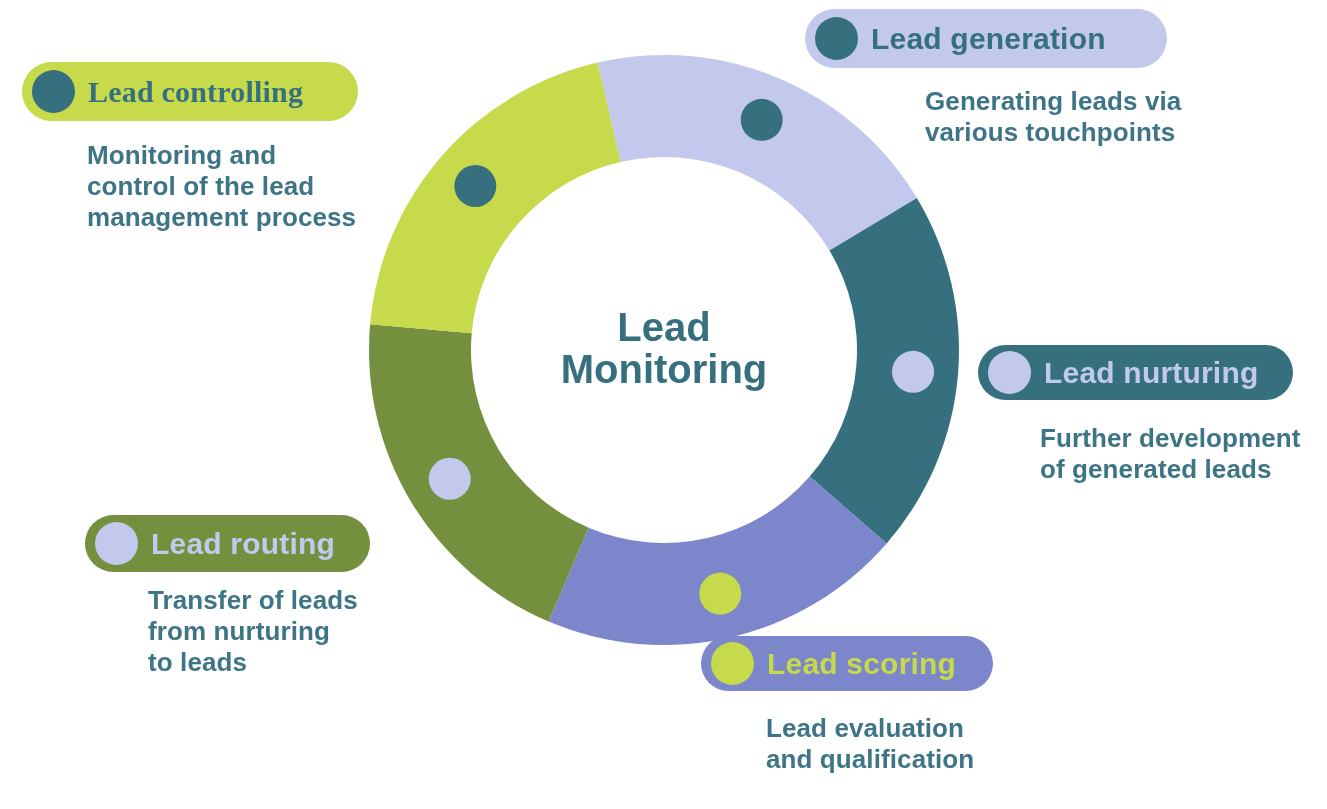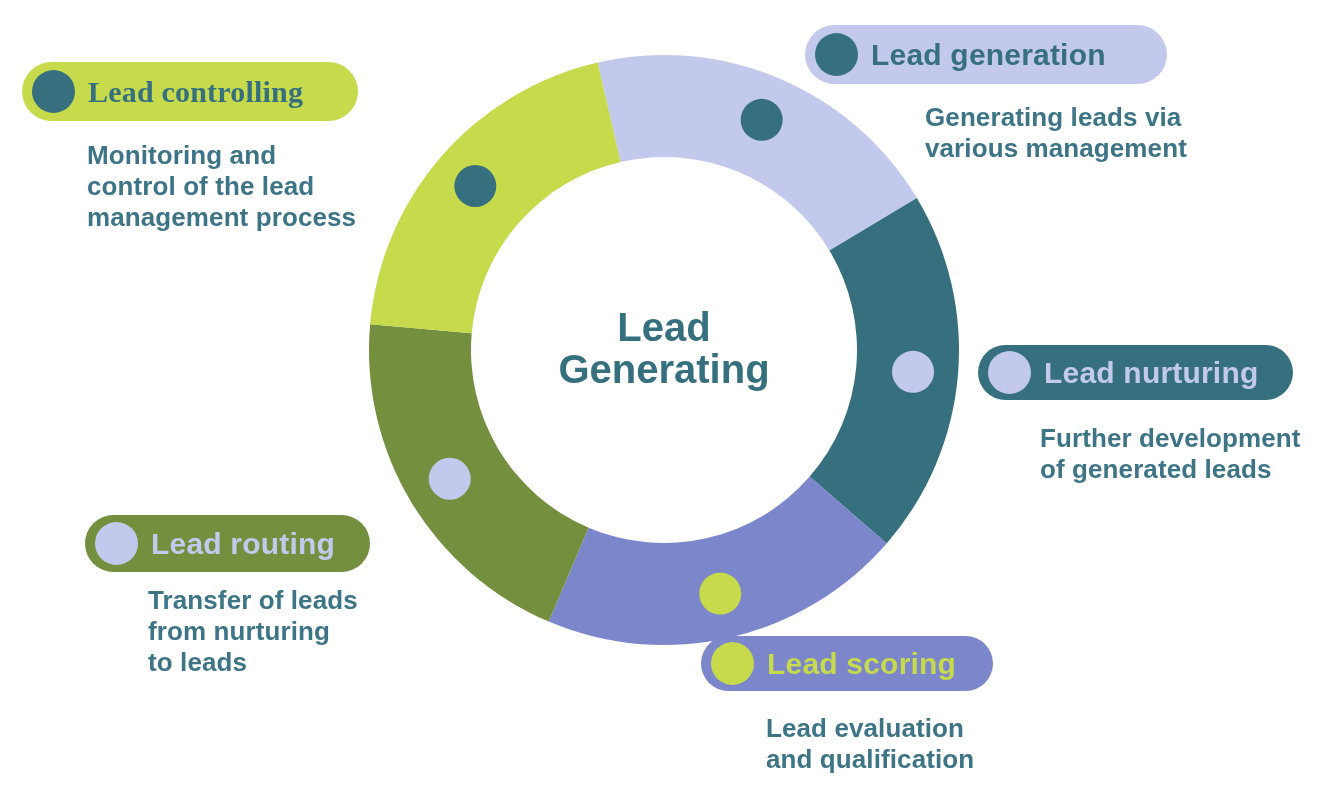--- a/index.html
+++ b/index.html
@@ -42,21 +42,21 @@
   
   .bg-periwinkle{background:var(--periwinkle);}
   .bg-teal{background:var(--teal);}
   .bg-purple{background:var(--purple);}
   .bg-olive{background:var(--olive);margin-top:35px;}
   .bg-lime{background:var(--lime);}
   .fg-teal{color:var(--teal);}
   .fg-periwinkle{color:var(--periwinkle);}
   .fg-lime{color:var(--lime);}
   
-  #co-generation{left:805px;top:25px;}
+  #co-generation{left:805px;top:9px;}
   #co-generation .pill{width:362px;height:59px;}
   #co-generation .desc{margin:18px 0 0 120px;}
   #co-nurturing{left:978px;top:345px;}
   #co-nurturing .pill{width:315px;height:55px;}
   #co-nurturing .desc{margin:23px 0 0 62px;}
   #co-scoring{left:701px;top:636px;}
   #co-scoring .pill{width:292px;height:55px;}
   #co-scoring .desc{margin:22px 0 0 65px;}
   #co-routing{left:85px;top:480px;}
   #co-routing .pill{width:285px;height:57px;}
@@ -78,31 +78,31 @@
       <path d="M 886.64 543.54 A 295 295 0 0 1 548.73 621.55 L 588.59 527.66 A 193 193 0 0 0 809.66 476.62 Z" fill="#7b86cb"></path>
       <circle cx="720.24" cy="593.59" r="21" fill="#c6da4b"></circle>
       <path d="M 548.73 621.55 A 295 295 0 0 1 370.12 324.29 L 471.73 333.18 A 193 193 0 0 0 588.59 527.66 Z" fill="#74903f"></path>
       <circle cx="449.71" cy="478.76" r="21" fill="#c3c9ec"></circle>
       <path d="M 370.12 324.29 A 295 295 0 0 1 597.64 62.56 L 620.58 161.95 A 193 193 0 0 0 471.73 333.18 Z" fill="#c6da4b"></path>
       <circle cx="475.32" cy="185.99" r="21" fill="#36707f"></circle>
     </svg>
 
   <div class="center-label">
     <div>Lead</div>
-    <div>Generating</div>
+    <div>Monitoring</div>
   </div>
 
   <div class="callout" id="co-generation">
     <div class="pill bg-periwinkle">
       <span class="pill-dot bg-teal"></span>
       <span class="pill-label fg-teal">Lead generation</span>
     </div>
     <div class="desc">
       <div>Generating leads via</div>
-      <div>various management</div>
+      <div>various touchpoints</div>
     </div>
   </div>
 
   <div class="callout" id="co-nurturing">
     <div class="pill bg-teal">
       <span class="pill-dot bg-periwinkle"></span>
       <span class="pill-label fg-periwinkle">Lead nurturing</span>
     </div>
     <div class="desc">
       <div>Further development</div>

